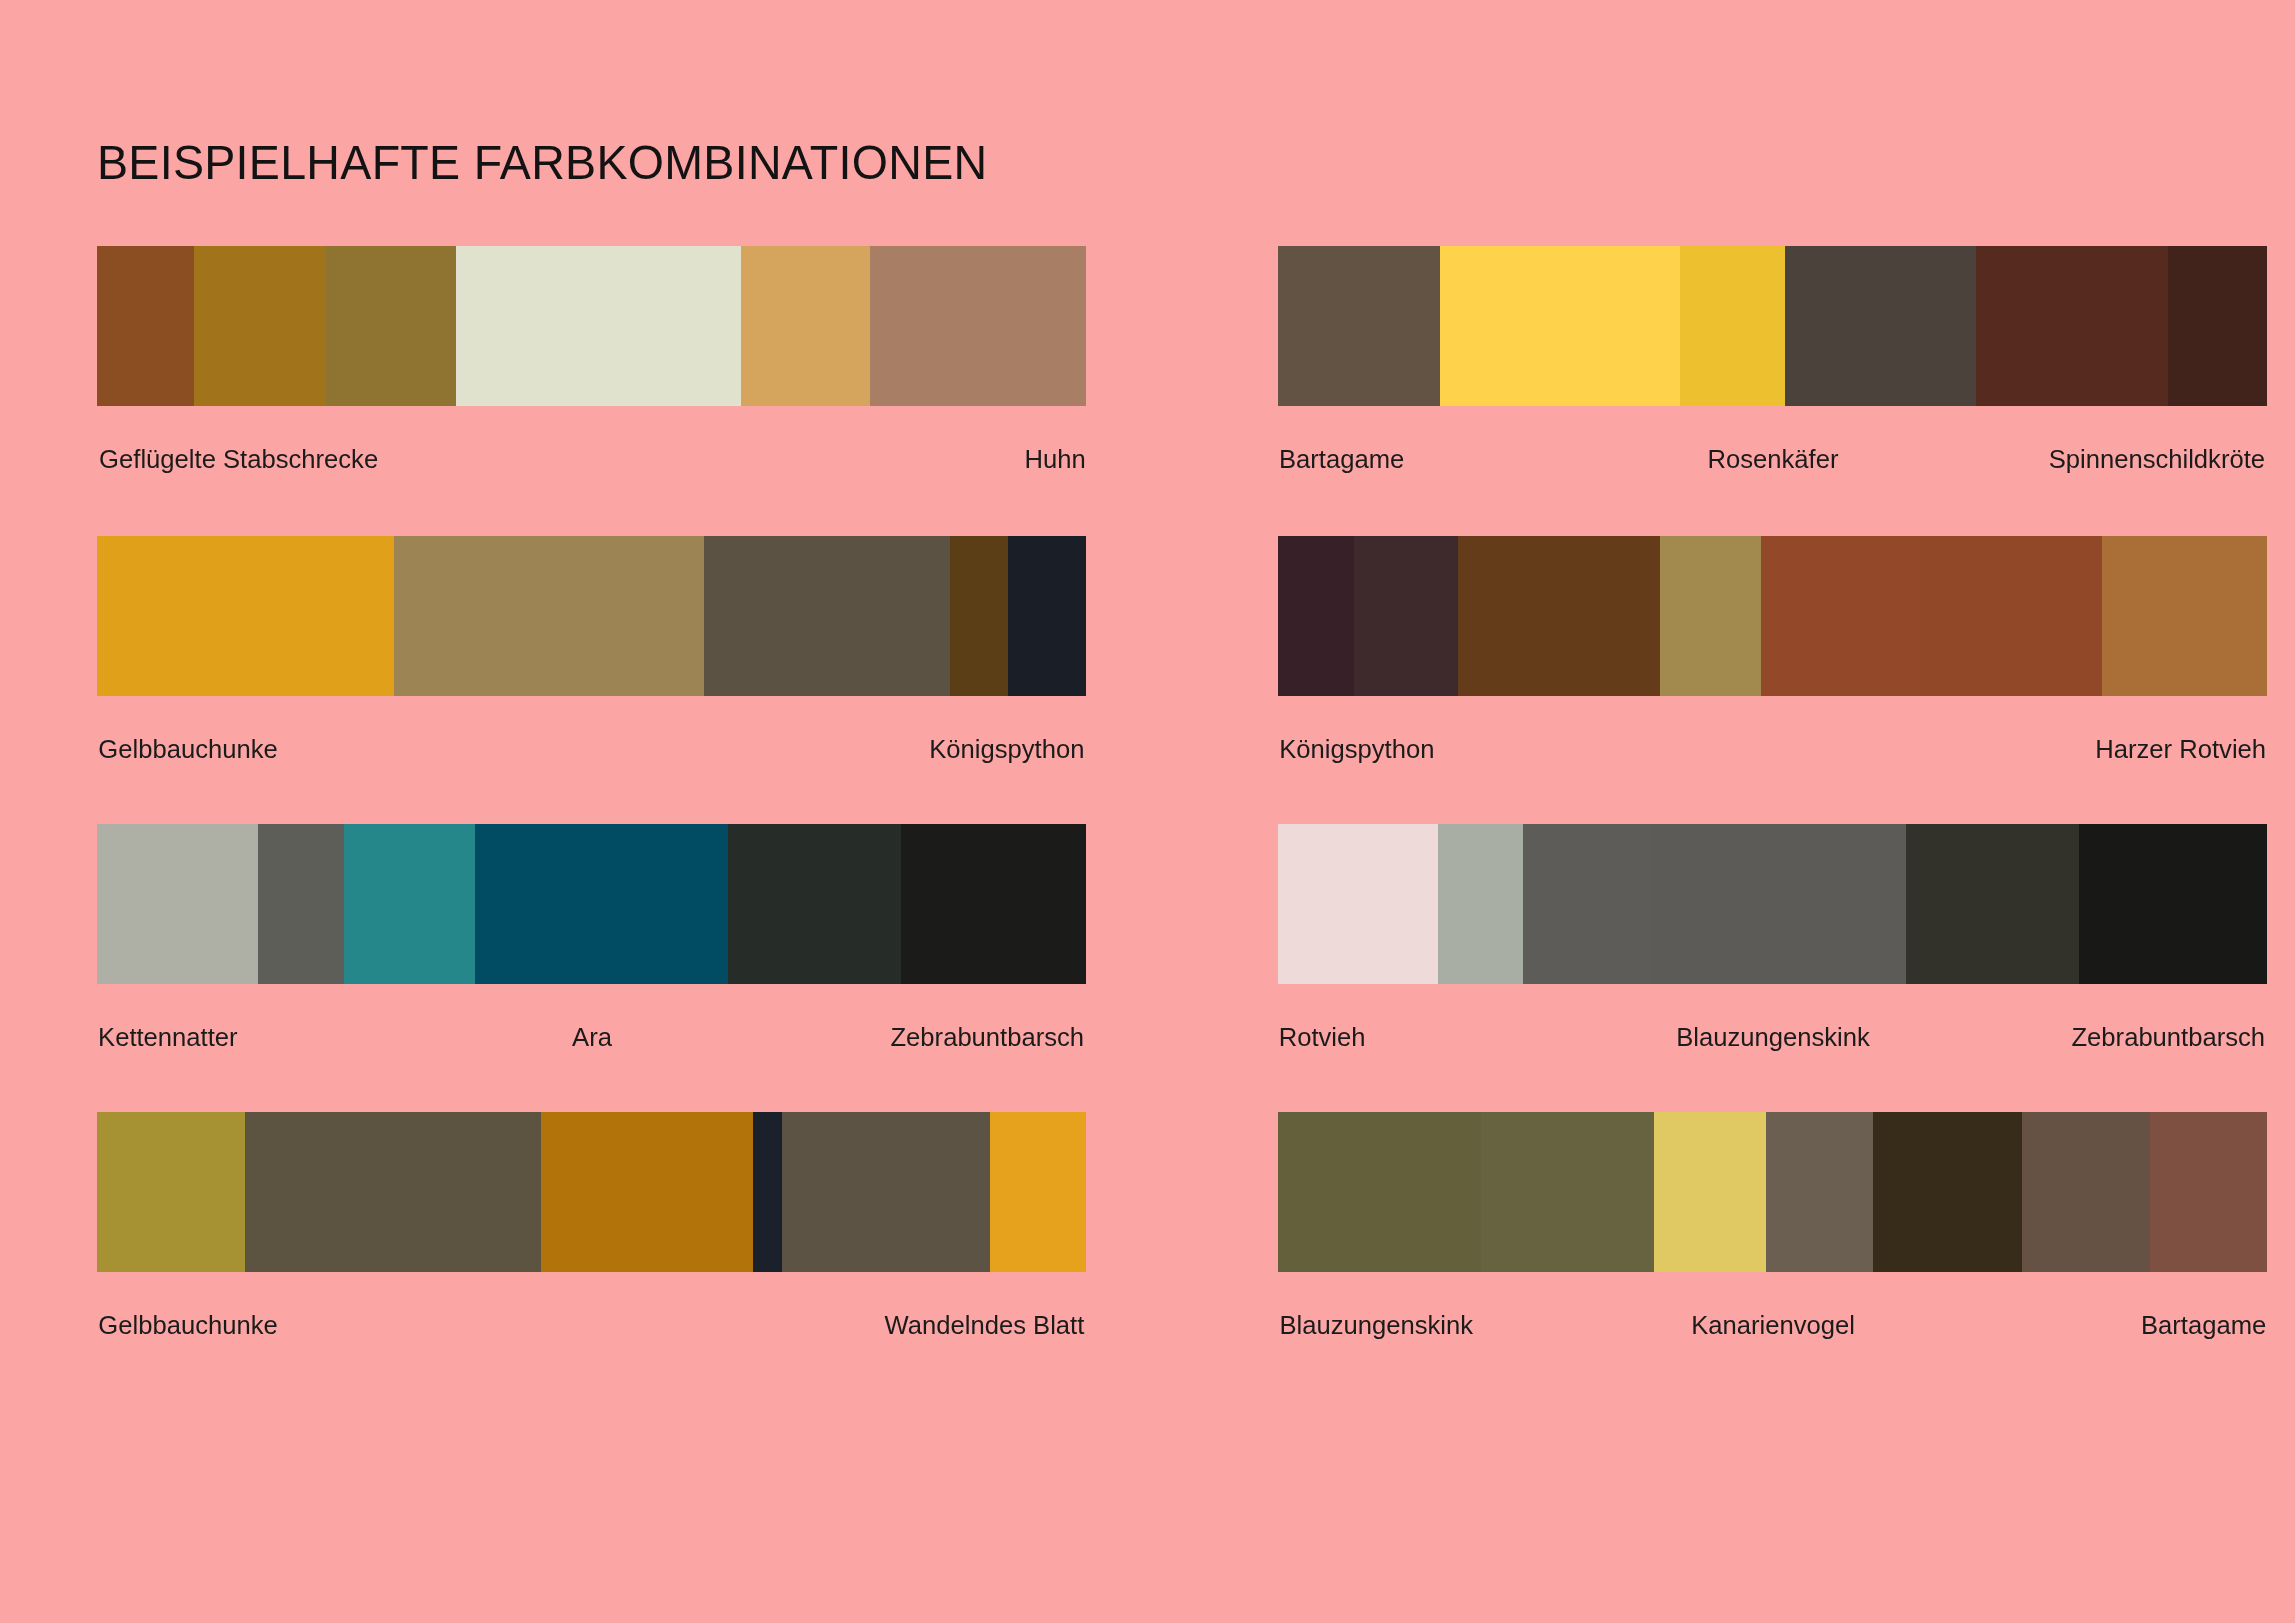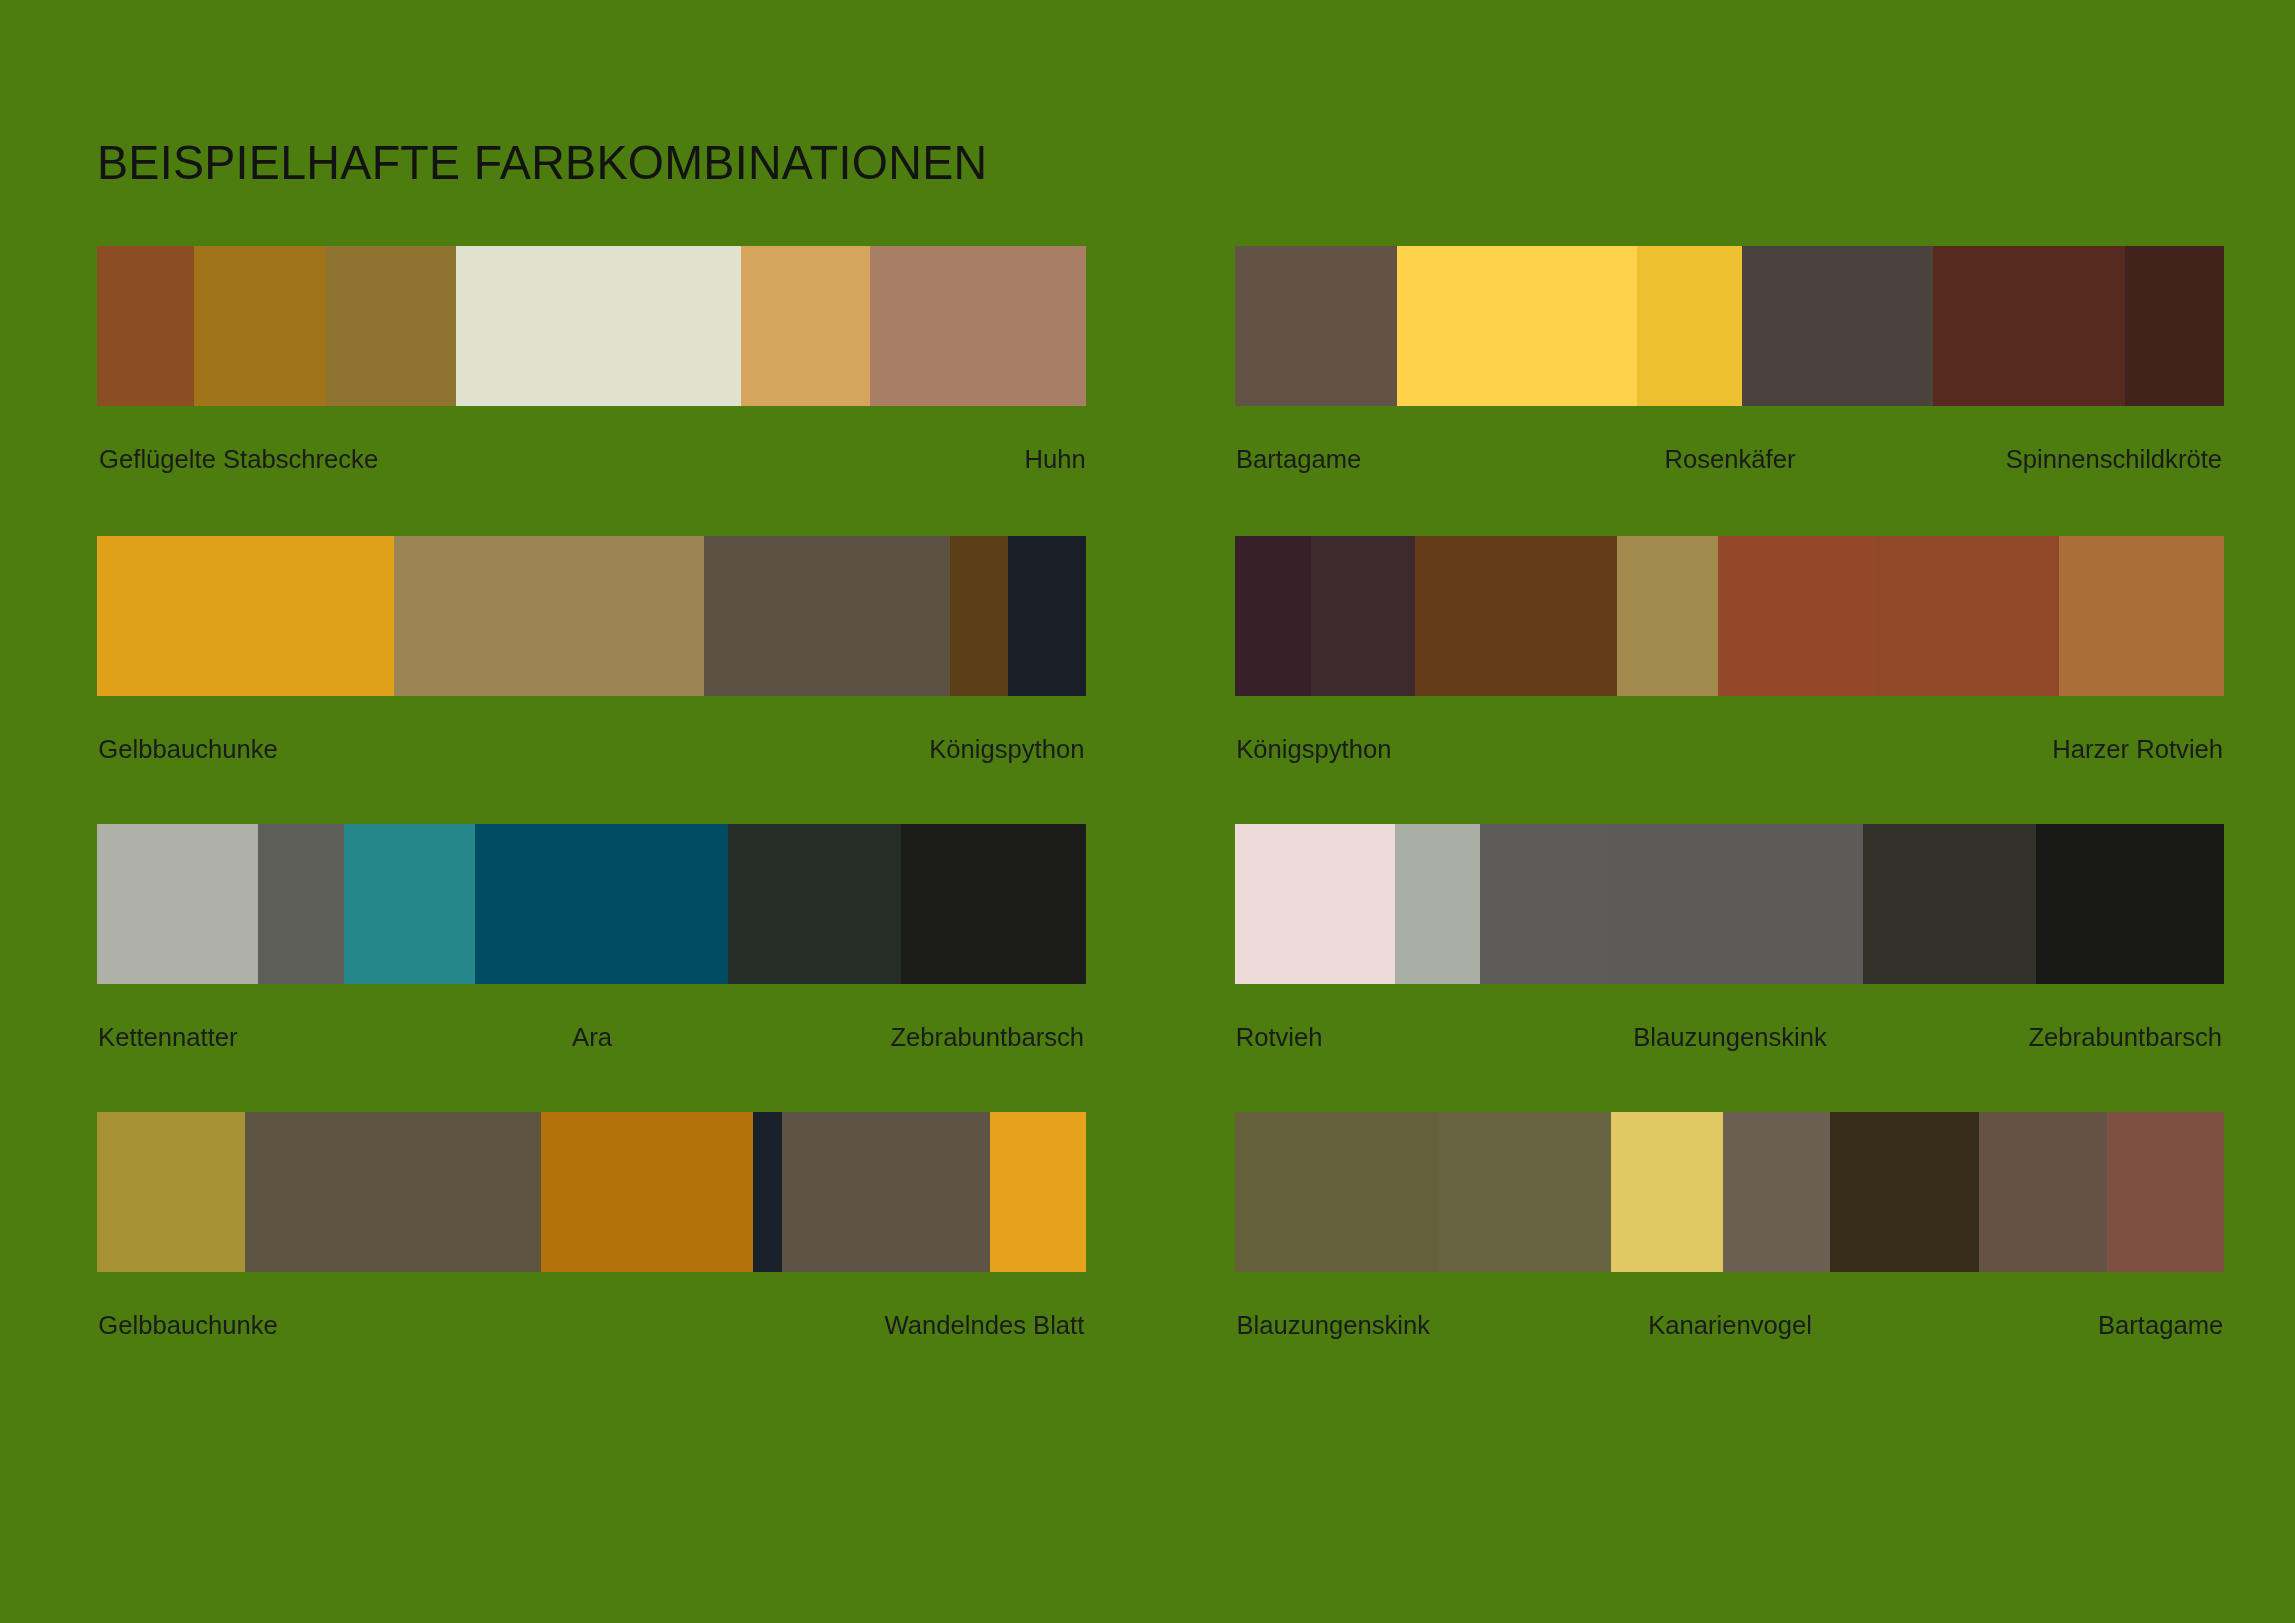--- a/index.html
+++ b/index.html
@@ -12,21 +12,21 @@
     height: 1623px;
     font-family: "Liberation Sans", sans-serif;
     color: #1a1a1a;
     position: relative;
     overflow: hidden;
   }
 
   .page {
     position: absolute;
     inset: 0;
-    background: #4d7c0f;
+    background: #fca5a5;
   }
 
   .page-title {
     position: absolute;
     left: 97px;
     top: 103px;
     font-size: 48px;
     letter-spacing: 0.3px;
     font-weight: 400;
     color: #131313;
@@ -44,21 +44,21 @@
     height: 1623px;
   }
 
   .palette-block {
     position: absolute;
     width: 989px;
     margin-top: 44px;
   }
 
   .col-left  { left: 97px; }
-  .col-right { left: 1235px; }
+  .col-right { left: 1278px; }
 
   .row-1 { top: 202px; }
   .row-2 { top: 492px; }
   .row-3 { top: 780px; }
   .row-4 { top: 1068px; }
 
   .swatch-bar {
     display: flex;
     width: 100%;
     height: 160px;

